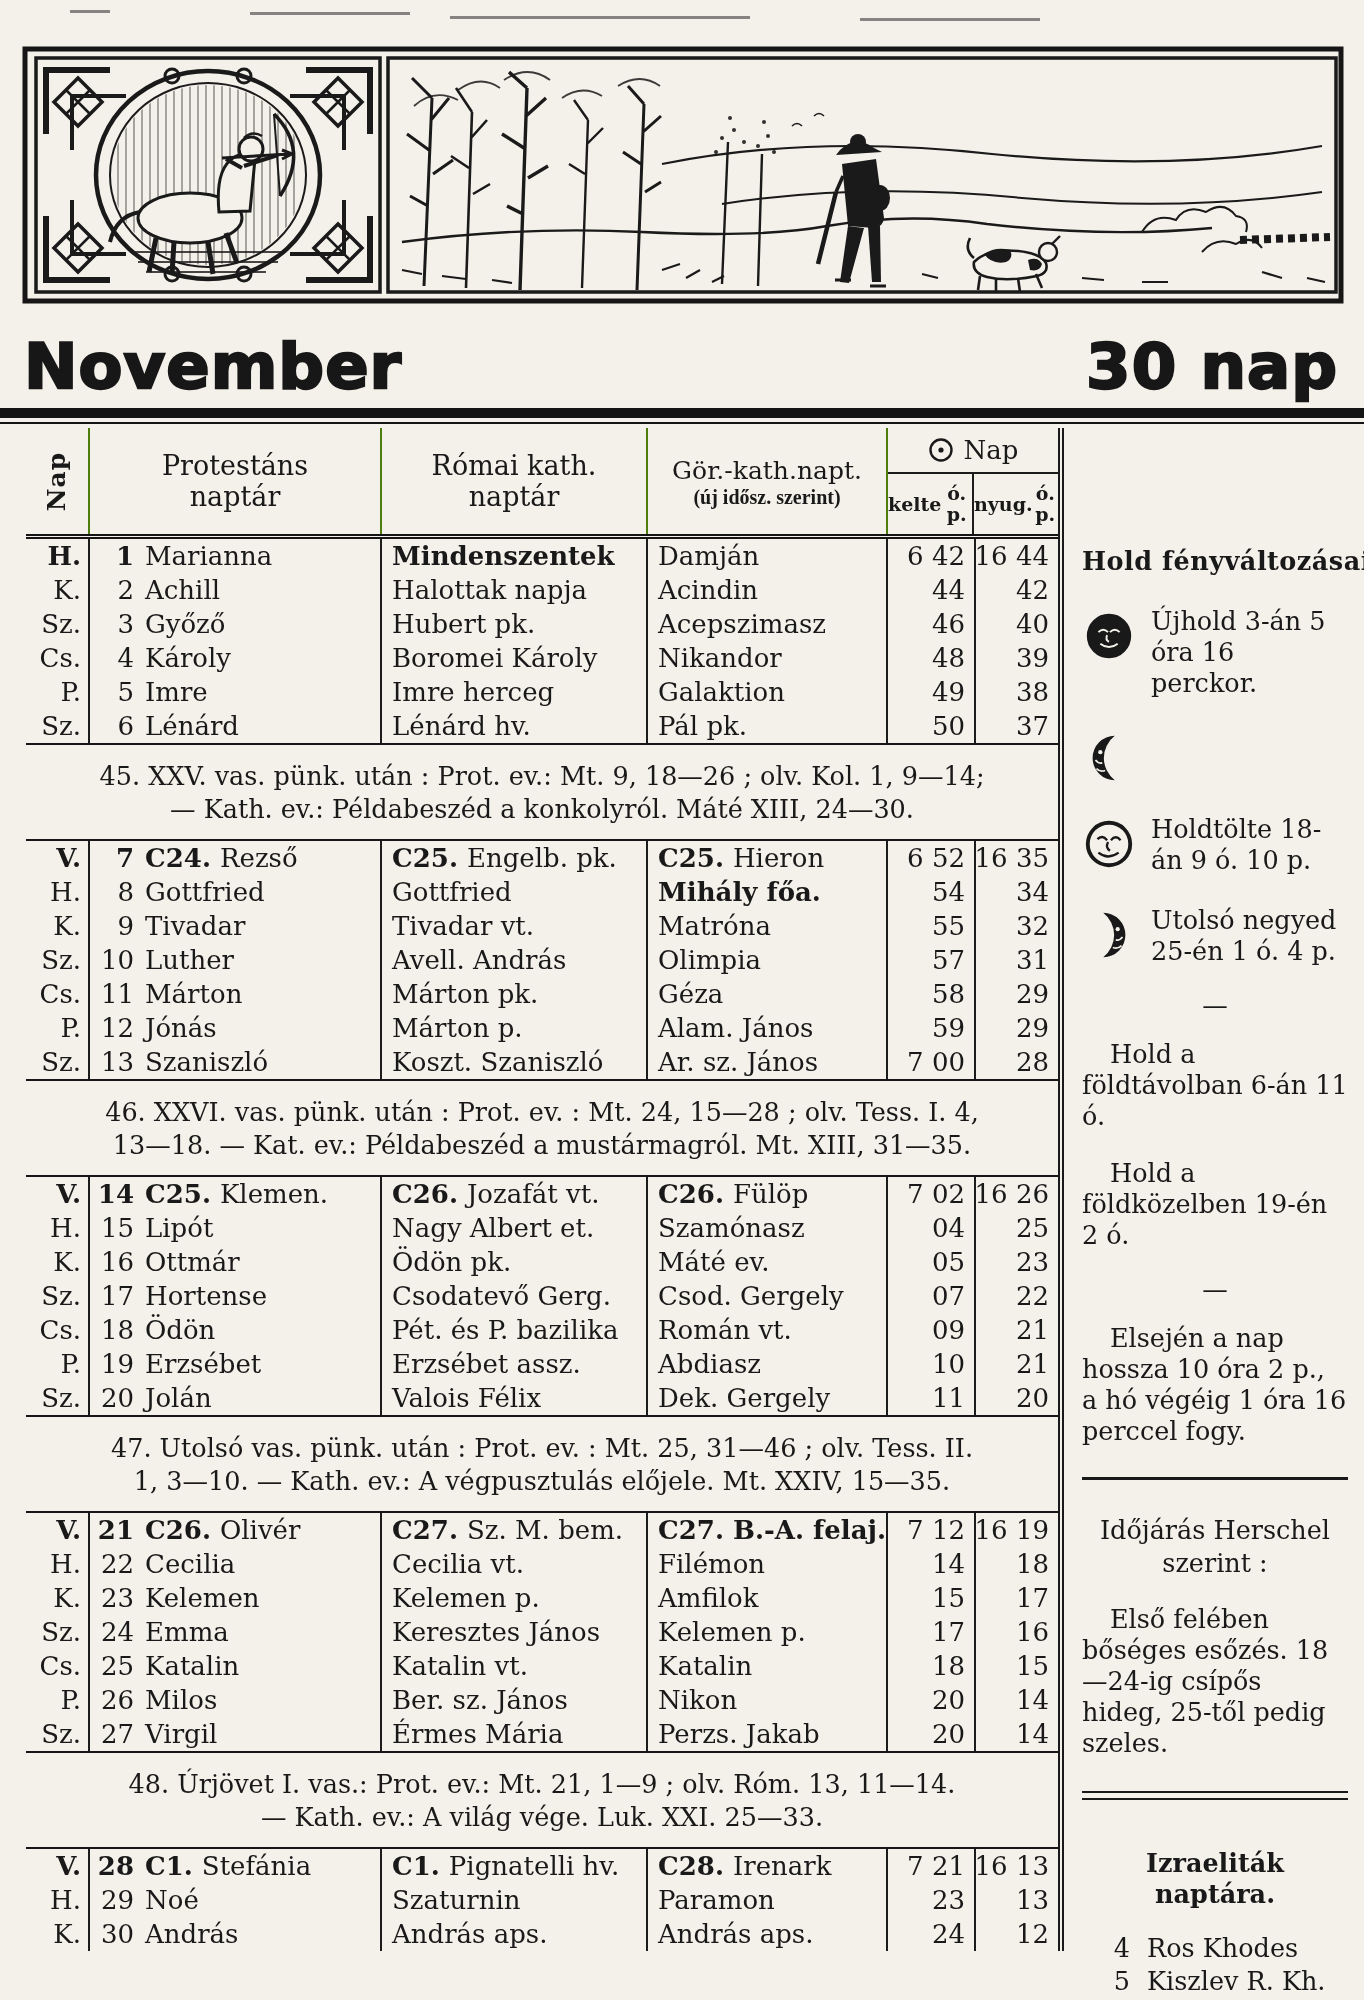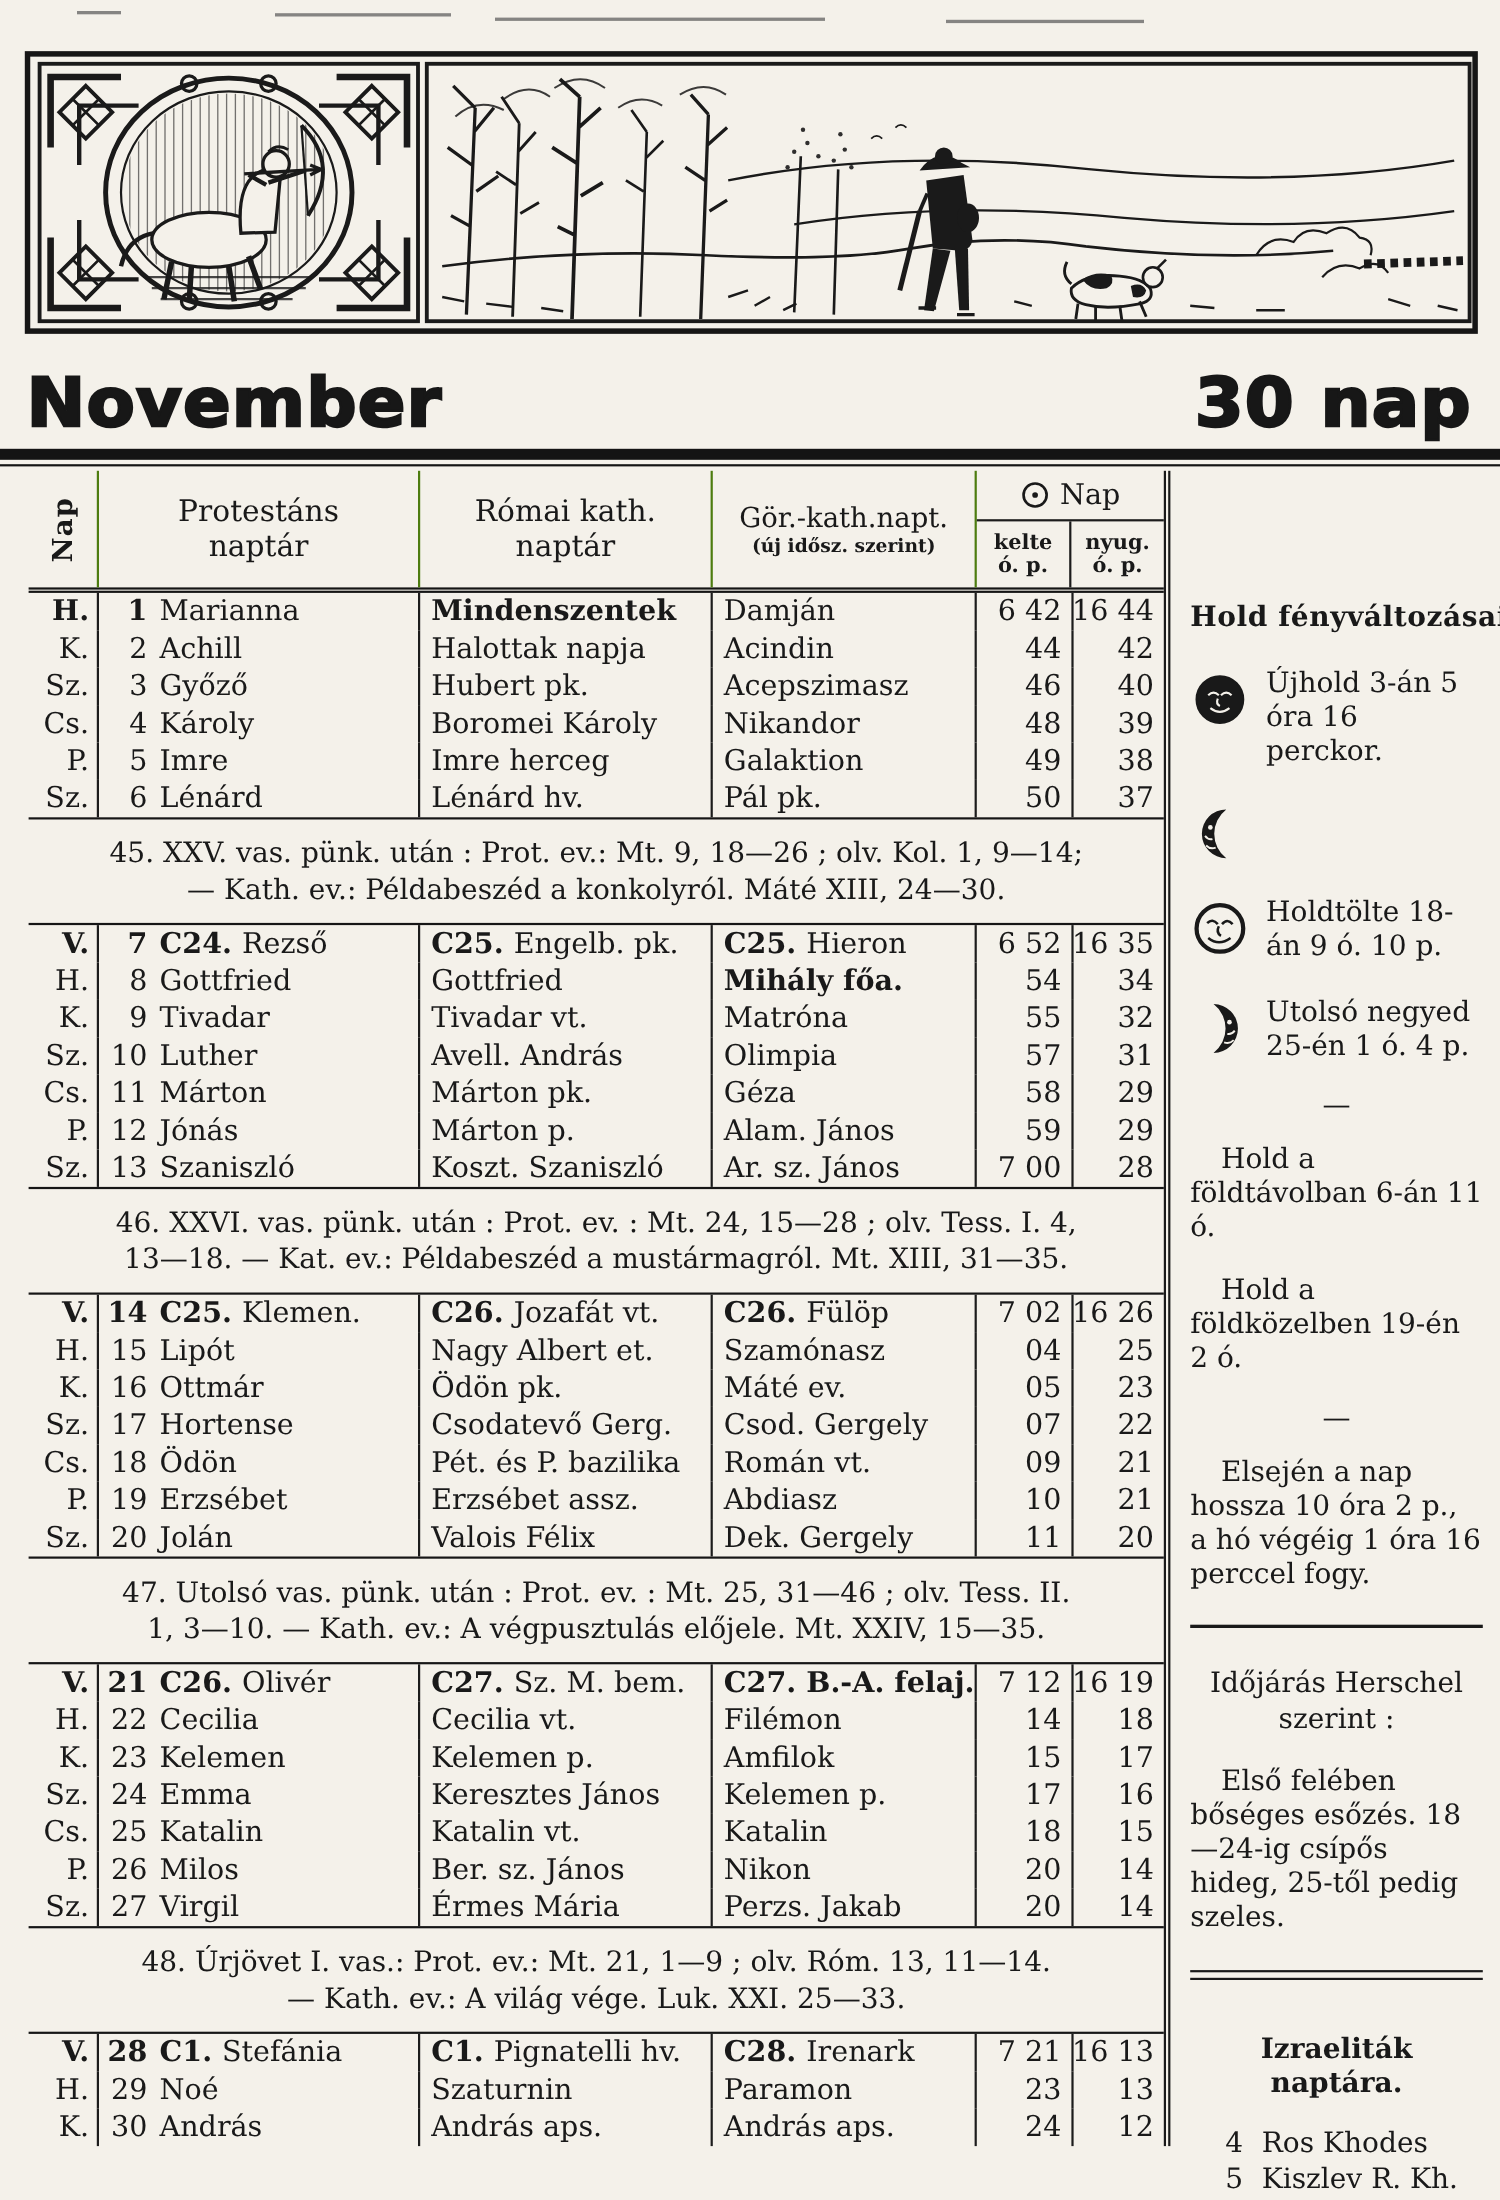--- a/index.html
+++ b/index.html
@@ -38,26 +38,26 @@
   
   .main{display:flex;align-items:flex-start;margin:4px 0 0 26px;}
 
   
   .cal{width:1032px;border-right:6px double #1a1a1a;}
   .grid-cols{display:grid;grid-template-columns:64px 292px 266px 240px 88px 82px;}
   .thead{height:106px;border-bottom:5px double #141414;font-size:27px;}
   .hcell{border-right:2px solid #4d7c0f;display:flex;flex-direction:column;align-items:center;justify-content:center;text-align:center;line-height:31px;}
   .hc-nap span{transform:rotate(-90deg);font-weight:bold;font-size:25px;letter-spacing:1px;}
   .hc-gk .l1{font-size:25px;}
-  .hc-gk .l2{font-size:17px;font-weight:bold;line-height:22px;}
+  .hc-gk .l2{font-size:20px;font-weight:bold;line-height:22px;font-family:Liberation Serif, serif;}
   .hc-sun{grid-column:5/7;display:flex;flex-direction:column;border-right:none;padding:0;align-items:stretch;}
   .sun-top{display:flex;align-items:center;justify-content:center;gap:10px;height:44px;border-bottom:2px solid #1c1c1c;font-size:26px;}
   .sun-top svg{display:block;}
   .sun-sub{display:flex;flex:1;}
-  .sun-sub .sc{flex:1;display:flex;flex-direction:column;align-items:center;justify-content:center;font-weight:bold;font-size:19px;line-height:21px;}
+  .sun-sub .sc{flex:1;display:flex;flex-direction:row;align-items:center;justify-content:center;font-weight:bold;font-size:19px;line-height:21px;}
   .sun-sub .sc:first-child{border-right:2px solid #1c1c1c;}
 
   .week-days{border-bottom:2.5px solid #161616;}
   .week-days:last-child{border-bottom:none;}
   .day-row{height:34px;font-size:26px;align-items:center;}
   .cell{border-right:2px solid #1c1c1c;height:34px;display:flex;align-items:center;overflow:hidden;white-space:nowrap;}
   .c-dow{justify-content:flex-end;padding-right:7px;}
   .c-prot{padding-left:2px;}
   .c-prot .num{width:42px;text-align:right;margin-right:11px;flex:none;}
   .c-rk,.c-gk{padding-left:10px;}

